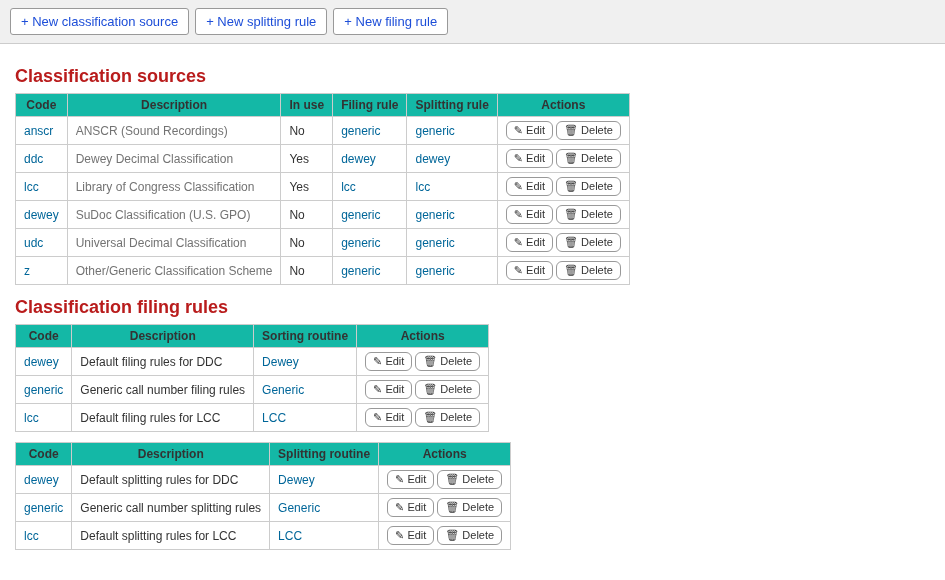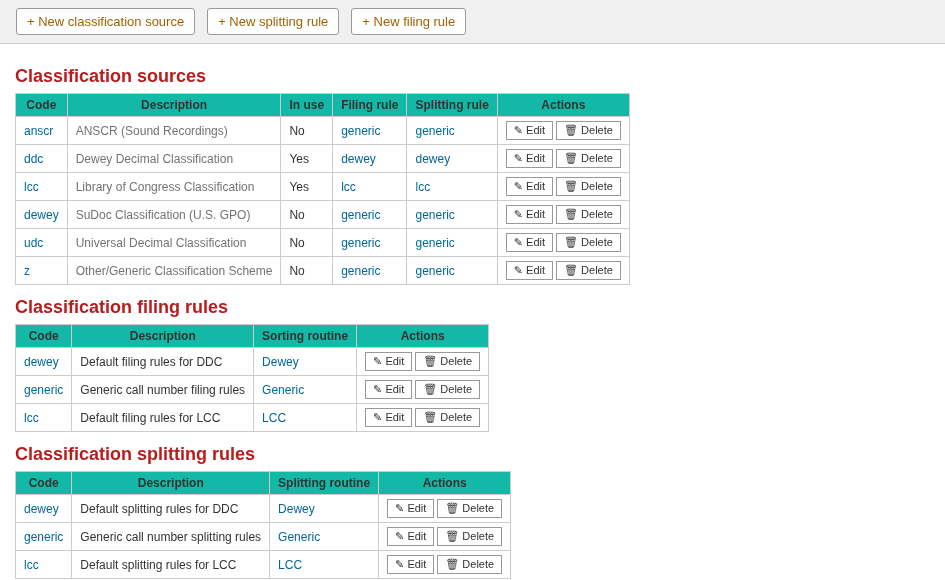--- a/index.html
+++ b/index.html
@@ -13,22 +13,21 @@
       gap: 6px;
     }
 
     .btn-toolbar {
       background: #fff;
       border: 1px solid #999;
       padding: 5px 10px;
       cursor: pointer;
       font-size: 13px;
       border-radius: 3px;
-      color: #a16207;
-      margin-left: 6px;
+      color: #1d4ed8;
     }
 
     .content { padding: 10px 15px; }
 
     h2 { font-size: 18px; margin: 12px 0 6px 0; font-weight: bold; color: #b91c1c; }
 
     table {
       border-collapse: collapse;
       margin-bottom: 10px;
     }
@@ -51,21 +50,21 @@
     }
 
     .code-col { color: #006699; }
     .desc-col { color: #737373; }
     .link-cell { color: #006699; }
 
     .btn-edit, .btn-delete {
       padding: 2px 7px;
       font-size: 11px;
       cursor: pointer;
-      border-radius: 0;
+      border-radius: 6px;
       border: 1px solid #999;
     }
 
     .btn-edit {
       background: #fff;
       color: #333;
       margin-right: 3px;
     }
 
     .btn-delete {
@@ -200,21 +199,20 @@
     <td class="link-cell">LCC</td>
     <td class="actions-cell">
       <button class="btn-edit">✎ Edit</button><button class="btn-delete">🗑 Delete</button>
     </td>
   </tr>
         </tbody>
     </table>
   </div>
 
   <div class="section">
-    <h2>Classification splitting rules</h2>
     <table>
       <thead>
         <tr>
           <th>Code</th>
           <th>Description</th>
           <th>Splitting routine</th>
           <th>Actions</th>
         </tr>
       </thead>
       <tbody id="splitting-rules-body">

